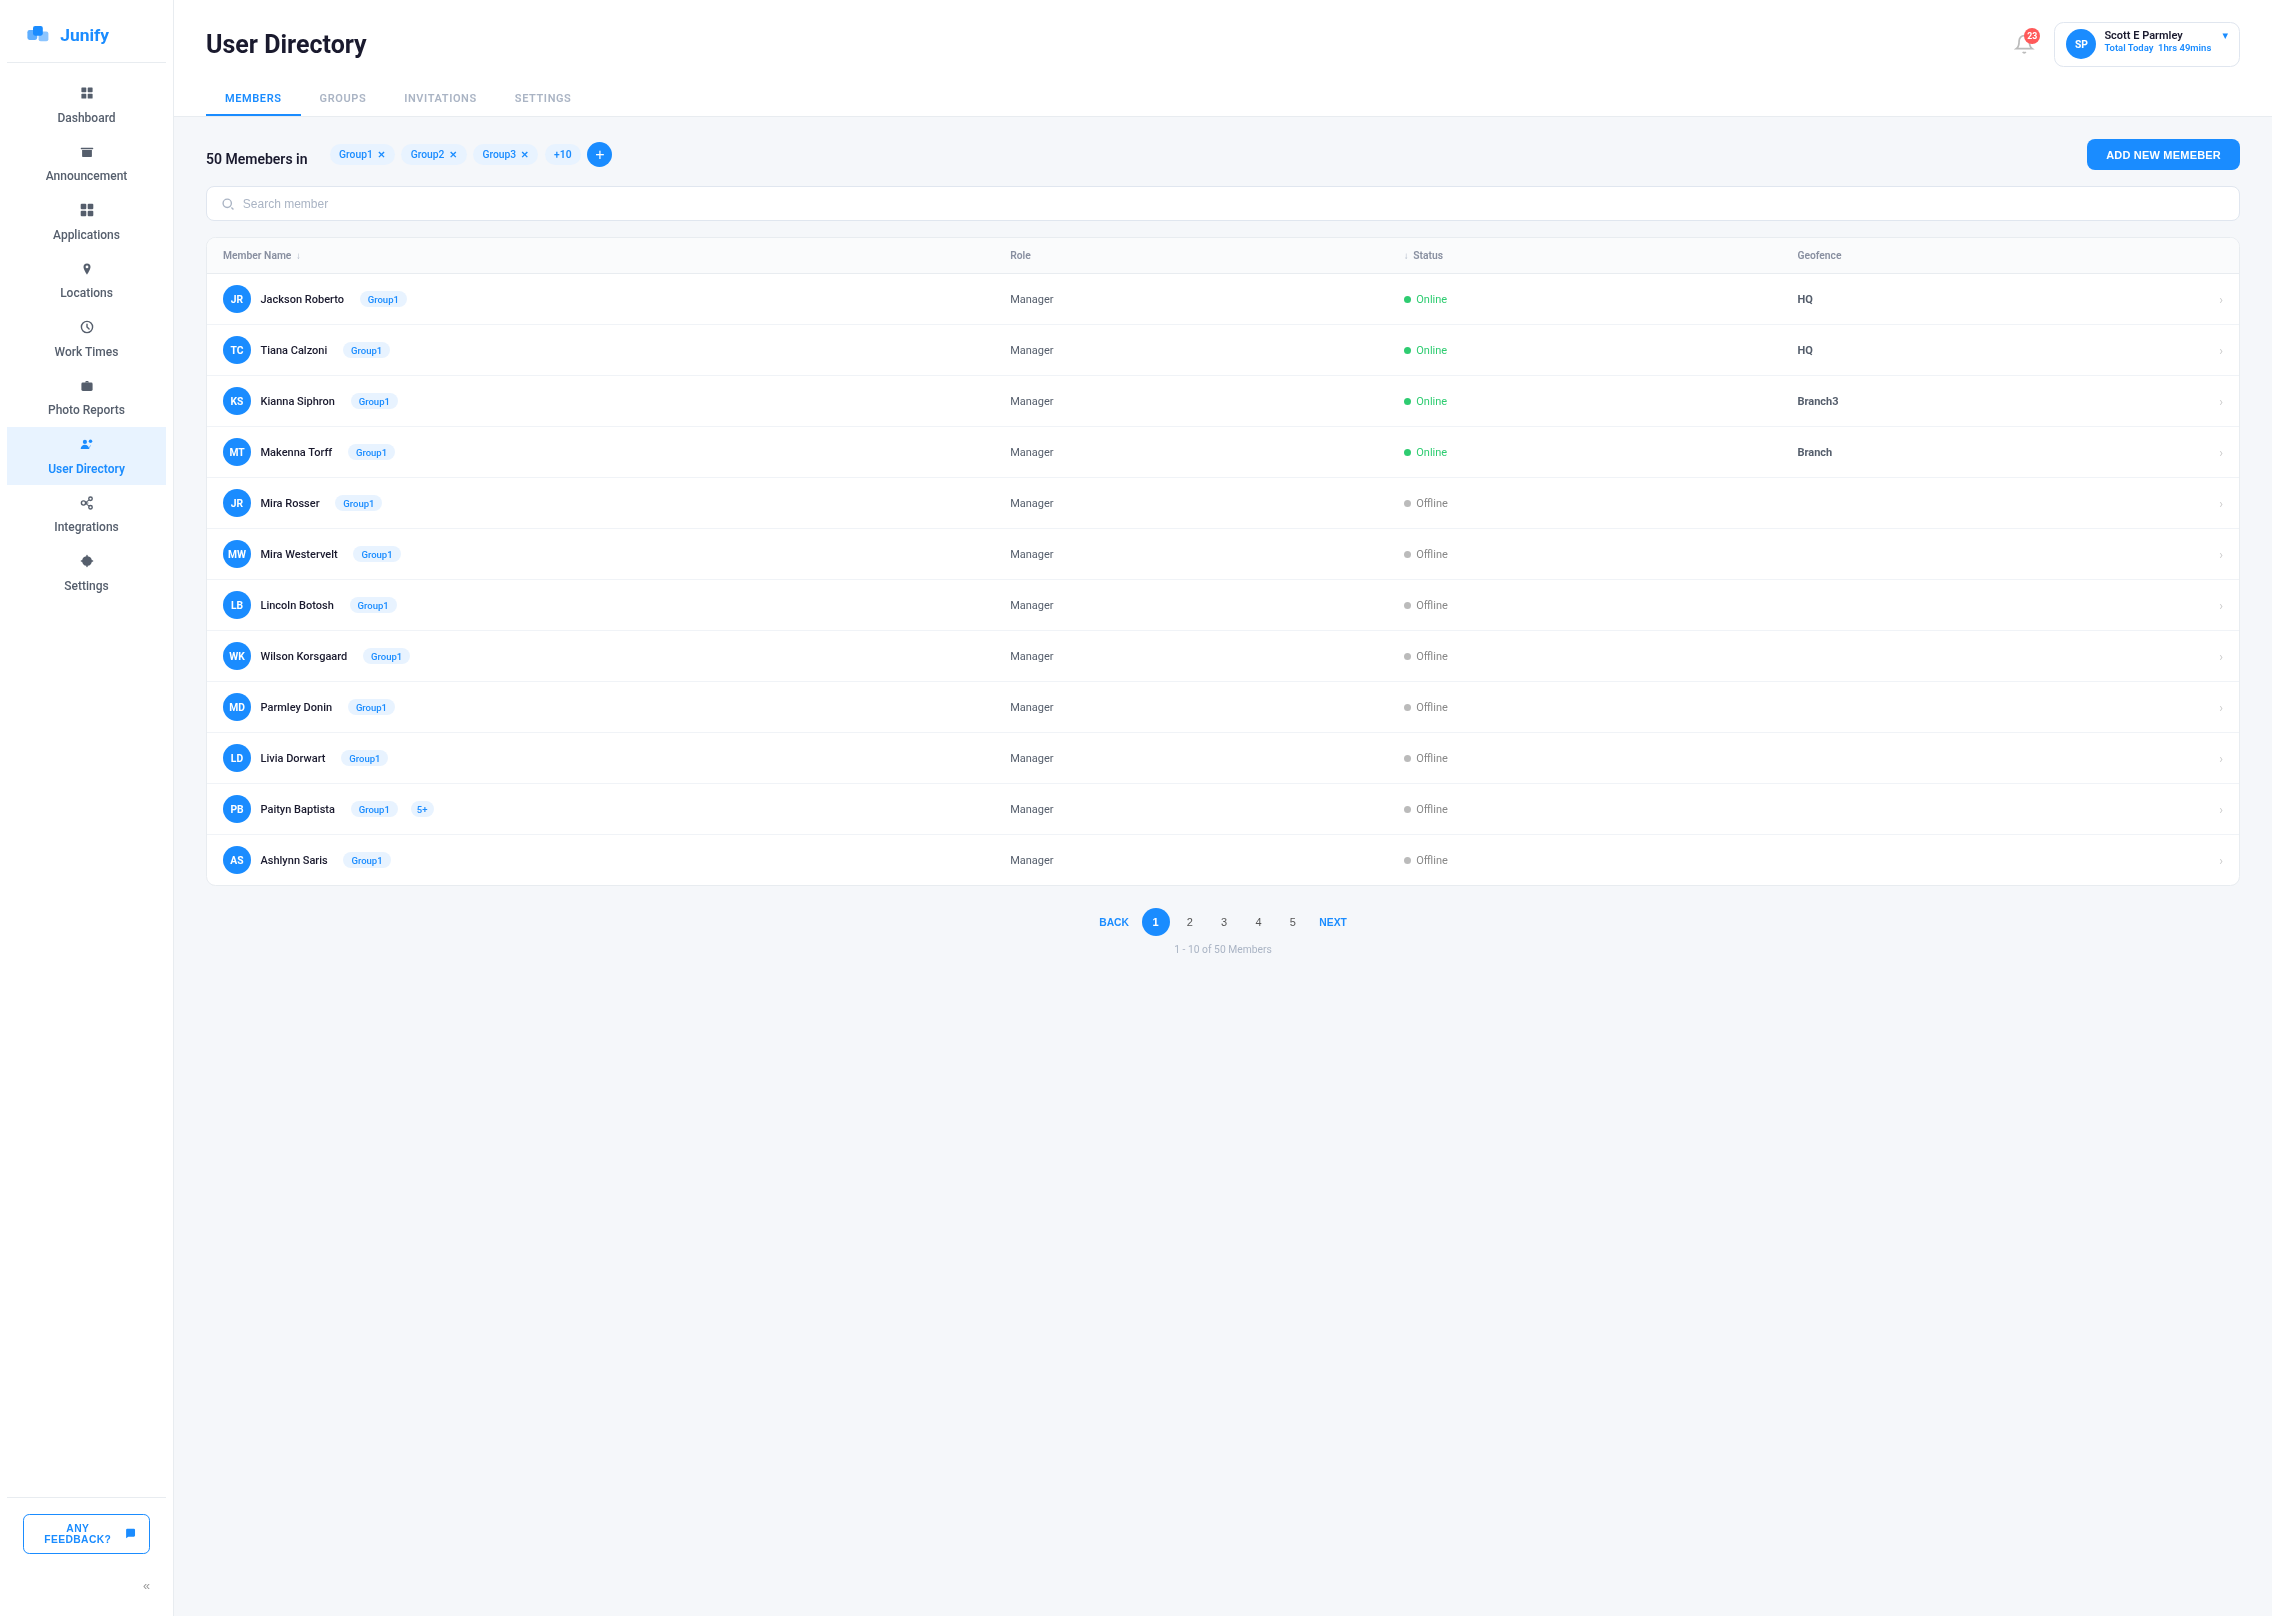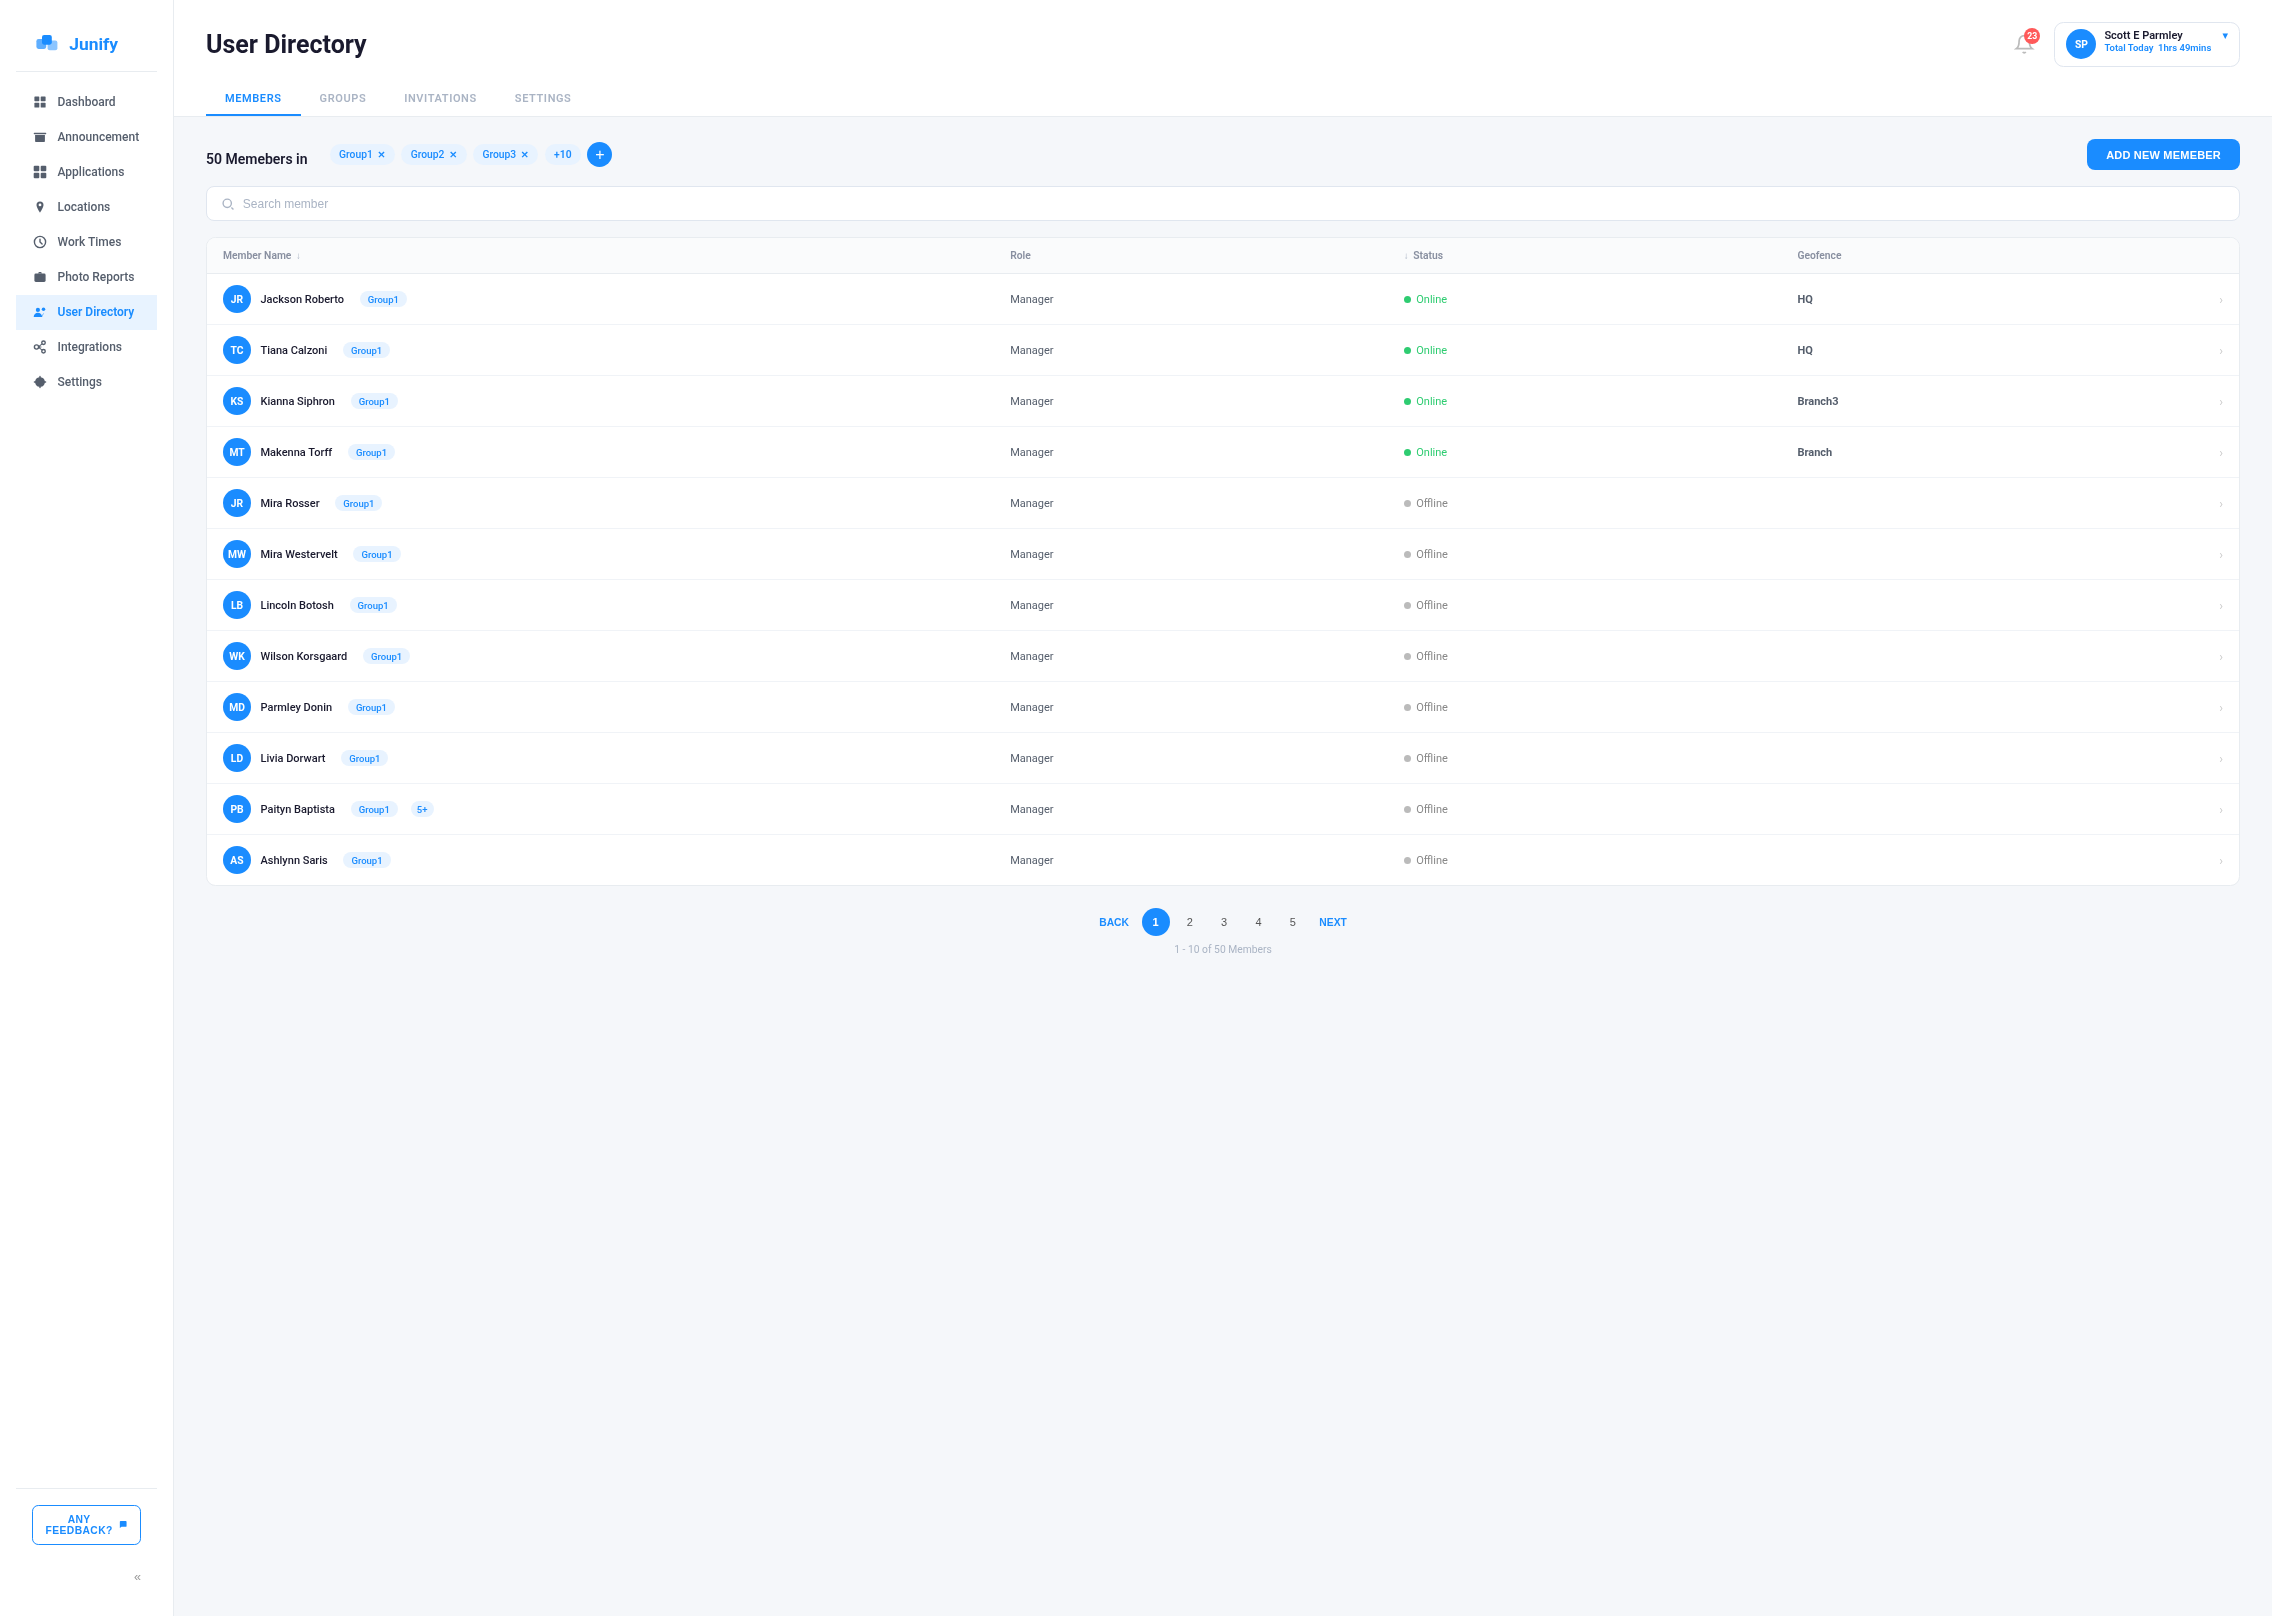--- a/index.html
+++ b/index.html
@@ -6,21 +6,21 @@
     body { font-family: -apple-system, BlinkMacSystemFont, 'Segoe UI', Roboto, sans-serif; background: #f5f7fa; display: flex; height: 100vh; overflow: hidden; }
 
     
     .sidebar {
       width: 174px;
       min-width: 174px;
       background: #fff;
       border-right: 0.8px solid #e8ecf0;
       display: flex;
       flex-direction: column;
-      padding: 16px;
+      padding: 7px;
       height: 100vh;
     }
     .sidebar-logo {
       padding: 17.4px 19px 16px;
       display: flex;
       align-items: center;
       gap: 6.3px;
       border-bottom: 0.8px solid #e8ecf0;
     }
     .logo-icon {
@@ -42,20 +42,21 @@
       align-items: center;
       gap: 9.5px;
       padding: 9.5px 16px;
       cursor: pointer;
       color: #555e6c;
       font-size: 12px;
       font-weight: 500;
       border-radius: 0;
       transition: background 0.15s;
       position: relative;
+      flex-direction: column;
     }
     .nav-item.active {
       background: #e8f3ff;
       color: #1a8cff;
       font-weight: 600;
     }
     .nav-item.active::left-bar {
       content: '';
       position: absolute;
       left: 0;

